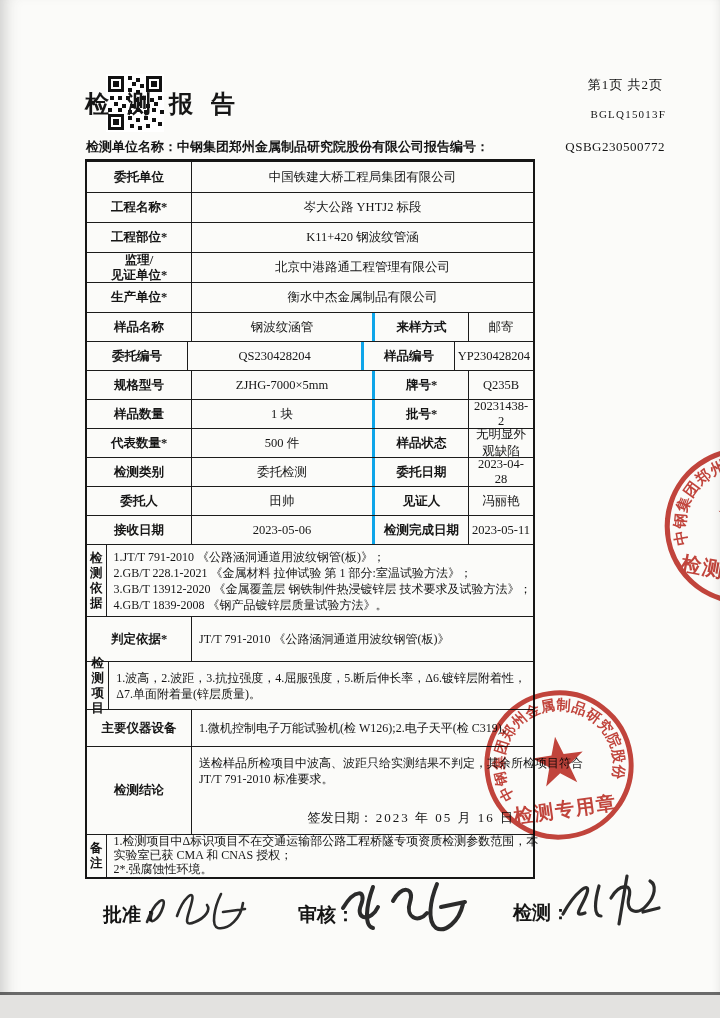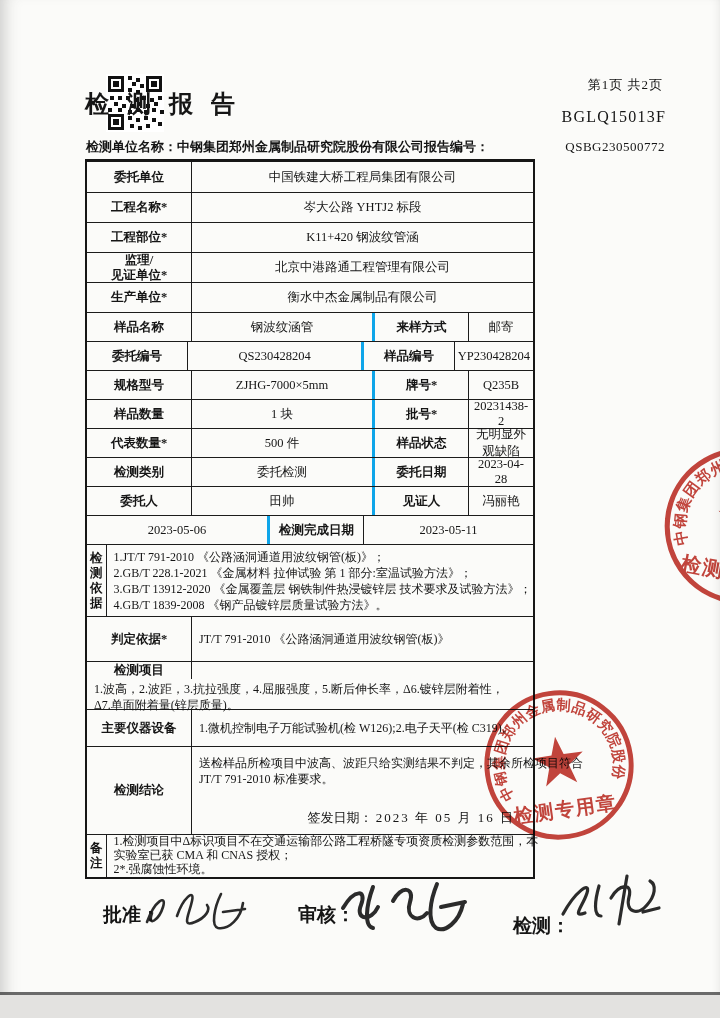--- a/index.html
+++ b/index.html
@@ -22,21 +22,21 @@
   }
   .page::before{ 
     content:"";position:absolute;left:0;right:0;top:995px;bottom:0;background:#e3e2e0;
   }
 
   
   .qr{position:absolute;left:106px;top:74px;width:58px;height:58px;}
   .page-info{position:absolute;top:76px;right:57px;font-size:13px;letter-spacing:1px;}
   .report-title{position:absolute;left:85px;top:88px;width:563px;
     font-size:24px;font-weight:bold;letter-spacing:6px;}
-  .form-code{position:absolute;top:108px;right:54px;font-size:16px;letter-spacing:1.2px;}
+  .form-code{position:absolute;top:108px;right:54px;font-size:11px;letter-spacing:1.2px;}
   .org-line{position:absolute;left:86px;top:138px;width:579px;display:flex;align-items:baseline;font-size:13px;}
   .org-line .b{font-weight:bold;}
   .org-line .rn-label{font-weight:bold;}
   .org-line .rn-value{margin-left:auto;letter-spacing:.5px;}
 
   
   .report-table{
     position:absolute;left:85px;top:159px;width:450px;
     border:2px solid #161616;border-top-width:3.5px;
     box-sizing:border-box;background:transparent;
@@ -45,21 +45,21 @@
   .t-row:first-child{border-top:none;}
   .cell{display:flex;align-items:center;justify-content:center;text-align:center;
     box-sizing:border-box;font-size:12.5px;padding:1px 3px;}
   .lbl{width:105px;font-weight:bold;border-right:1px solid #1c1c1c;flex-direction:column;line-height:15px;}
   .v1{width:183px;}
   .v1.sep{border-right:3px solid #0ea5e9;}
   .l2{width:94px;font-weight:bold;border-right:1px solid #1c1c1c;}
   .v2{flex:1;}
   .vfull{flex:1;}
   .h30{height:30px;} .h29{height:29px;}
-  .hbasis{height:72px;} .hjudge{height:45px;} .hitems{height:48px;flex-direction:column;}
+  .hbasis{height:72px;} .hjudge{height:45px;} .hitems{height:48px;}
   .hinst{height:37px;} .hconc{height:88px;} .hremark{height:43px;}
   .block{flex:1;display:flex;flex-direction:column;justify-content:center;
     align-items:flex-start;text-align:left;padding:2px 7px;box-sizing:border-box;}
   .block .ln{font-size:12px;line-height:16px;white-space:nowrap;}
   .remark-block .ln{line-height:13.8px;}
   .conc{position:relative;}
   .conc .lines{position:absolute;left:7px;top:8px;}
   .sign-date{position:absolute;right:18px;bottom:7px;font-size:13px;white-space:nowrap;}
   .sign-date .sd-l{font-weight:normal;}
   .sign-date .sd-v{letter-spacing:2px;}
@@ -207,20 +207,21 @@
       <div class="cell l2">委托日期</div>
       <div class="cell v2">2023-04-28</div>
     </div>
     <div class="t-row h29">
       <div class="cell lbl">委托人</div>
       <div class="cell v1 sep">田帅</div>
       <div class="cell l2">见证人</div>
       <div class="cell v2">冯丽艳</div>
     </div>
     <div class="t-row h29">
+      <div class="cell lbl">接收日期</div>
       <div class="cell v1 sep">2023-05-06</div>
       <div class="cell l2">检测完成日期</div>
       <div class="cell v2">2023-05-11</div>
     </div>
 
     <div class="t-row hbasis">
       <div class="cell lbl">检测依据</div>
       <div class="block">
         <div class="ln">1.JT/T 791-2010 《公路涵洞通道用波纹钢管(板)》；</div>
         <div class="ln">2.GB/T 228.1-2021 《金属材料 拉伸试验 第 1 部分:室温试验方法》；</div>
@@ -296,19 +297,19 @@
 
   <div class="sig-area">
     <span class="sig-label" style="left:18px;top:22px;">批准：</span>
     <svg class="sig" style="left:52px;top:0px;" width="120" height="62" viewBox="0 0 120 62">
       <path stroke-width="2.6" d="M10,42 C18,20 30,14 26,27 C22,40 10,48 15,33 M40,36 C46,18 58,8 55,21 C52,35 44,48 58,42 C68,38 74,30 70,25 M84,14 C77,28 74,46 81,48 C92,50 104,38 106,23 M86,32 L108,29"></path>
     </svg>
     <span class="sig-label" style="left:213px;top:22px;">审核：</span>
     <svg class="sig" style="left:248px;top:-6px;" width="145" height="68" viewBox="0 0 145 68">
       <path stroke-width="4" d="M10,34 C22,14 34,16 28,31 C22,46 38,48 45,33 M40,13 C33,32 31,52 40,54 M60,27 C68,11 82,13 77,28 C72,43 85,50 94,39 M104,10 C97,27 94,47 103,54 C112,59 126,48 130,30 M108,33 L132,28"></path>
     </svg>
-    <span class="sig-label" style="left:428px;top:20px;margin-top:13px;">检测：</span>
+    <span class="sig-label" style="left:428px;top:20px;">检测：</span>
     <svg class="sig" style="left:468px;top:-12px;" width="115" height="64" viewBox="0 0 115 64">
       <path stroke-width="3.2" d="M10,46 C22,24 38,12 34,25 C30,38 18,50 32,45 M46,18 C42,32 40,48 48,48 M58,30 C66,16 80,14 76,29 C72,44 85,48 94,37 C102,28 104,17 97,13 M74,8 L66,56 M90,44 L106,40"></path>
     </svg>
   </div>
 
 </div>
 
 </body></html>

